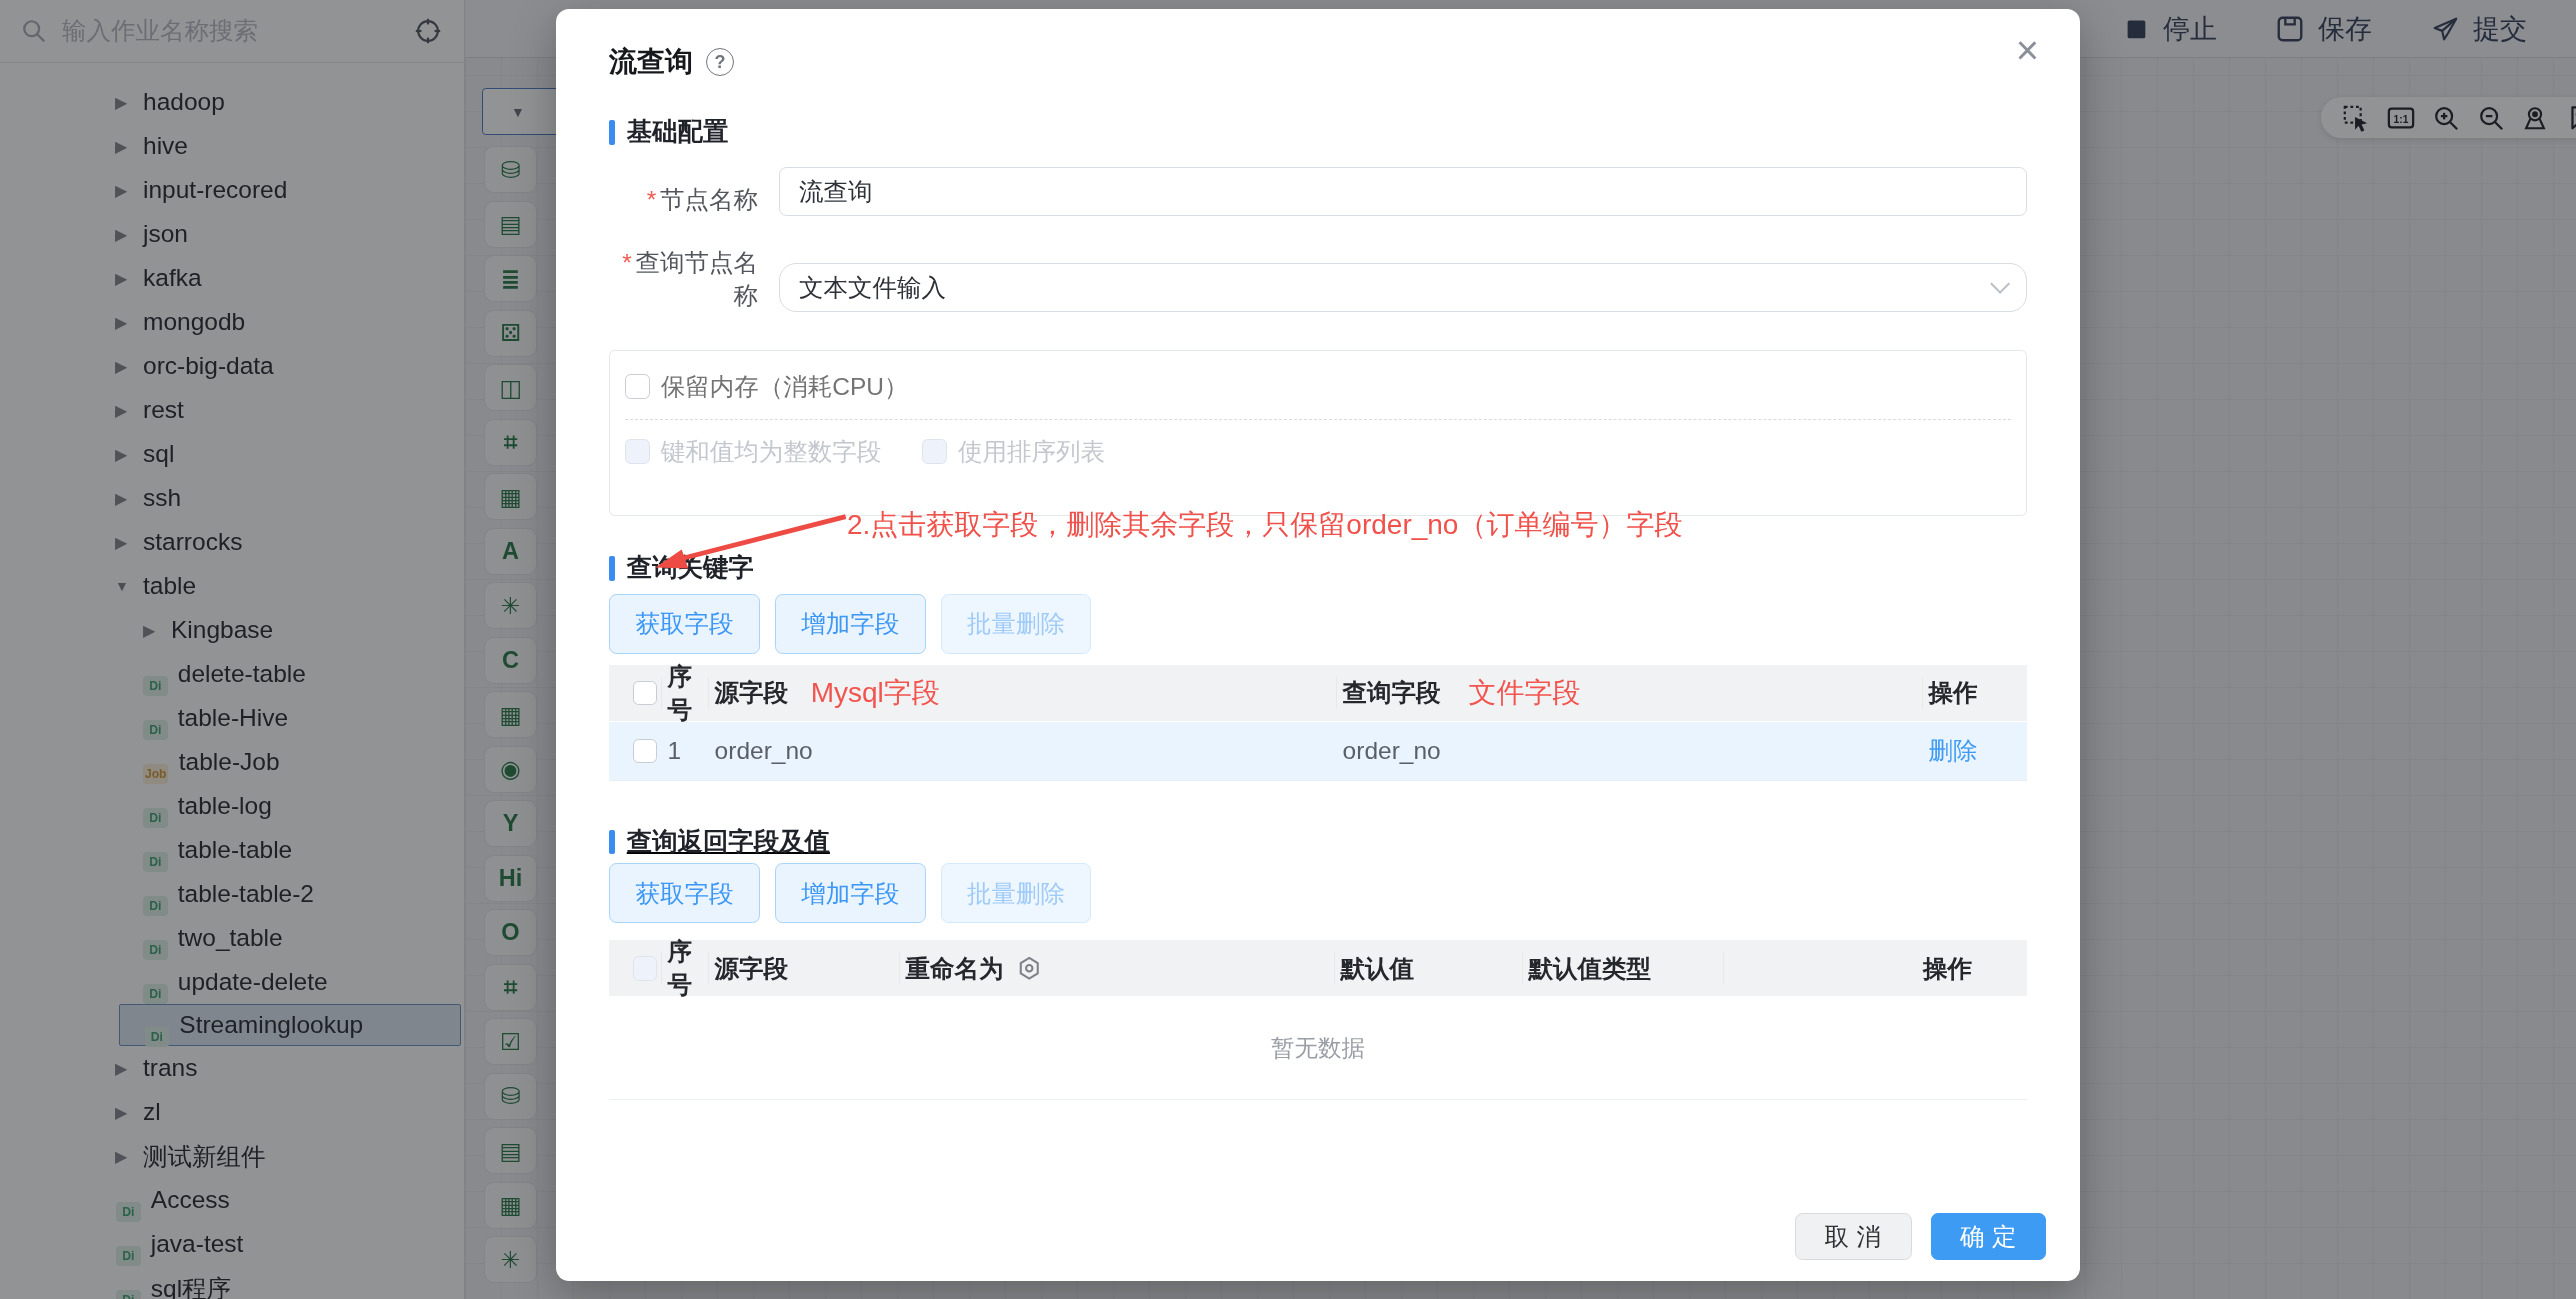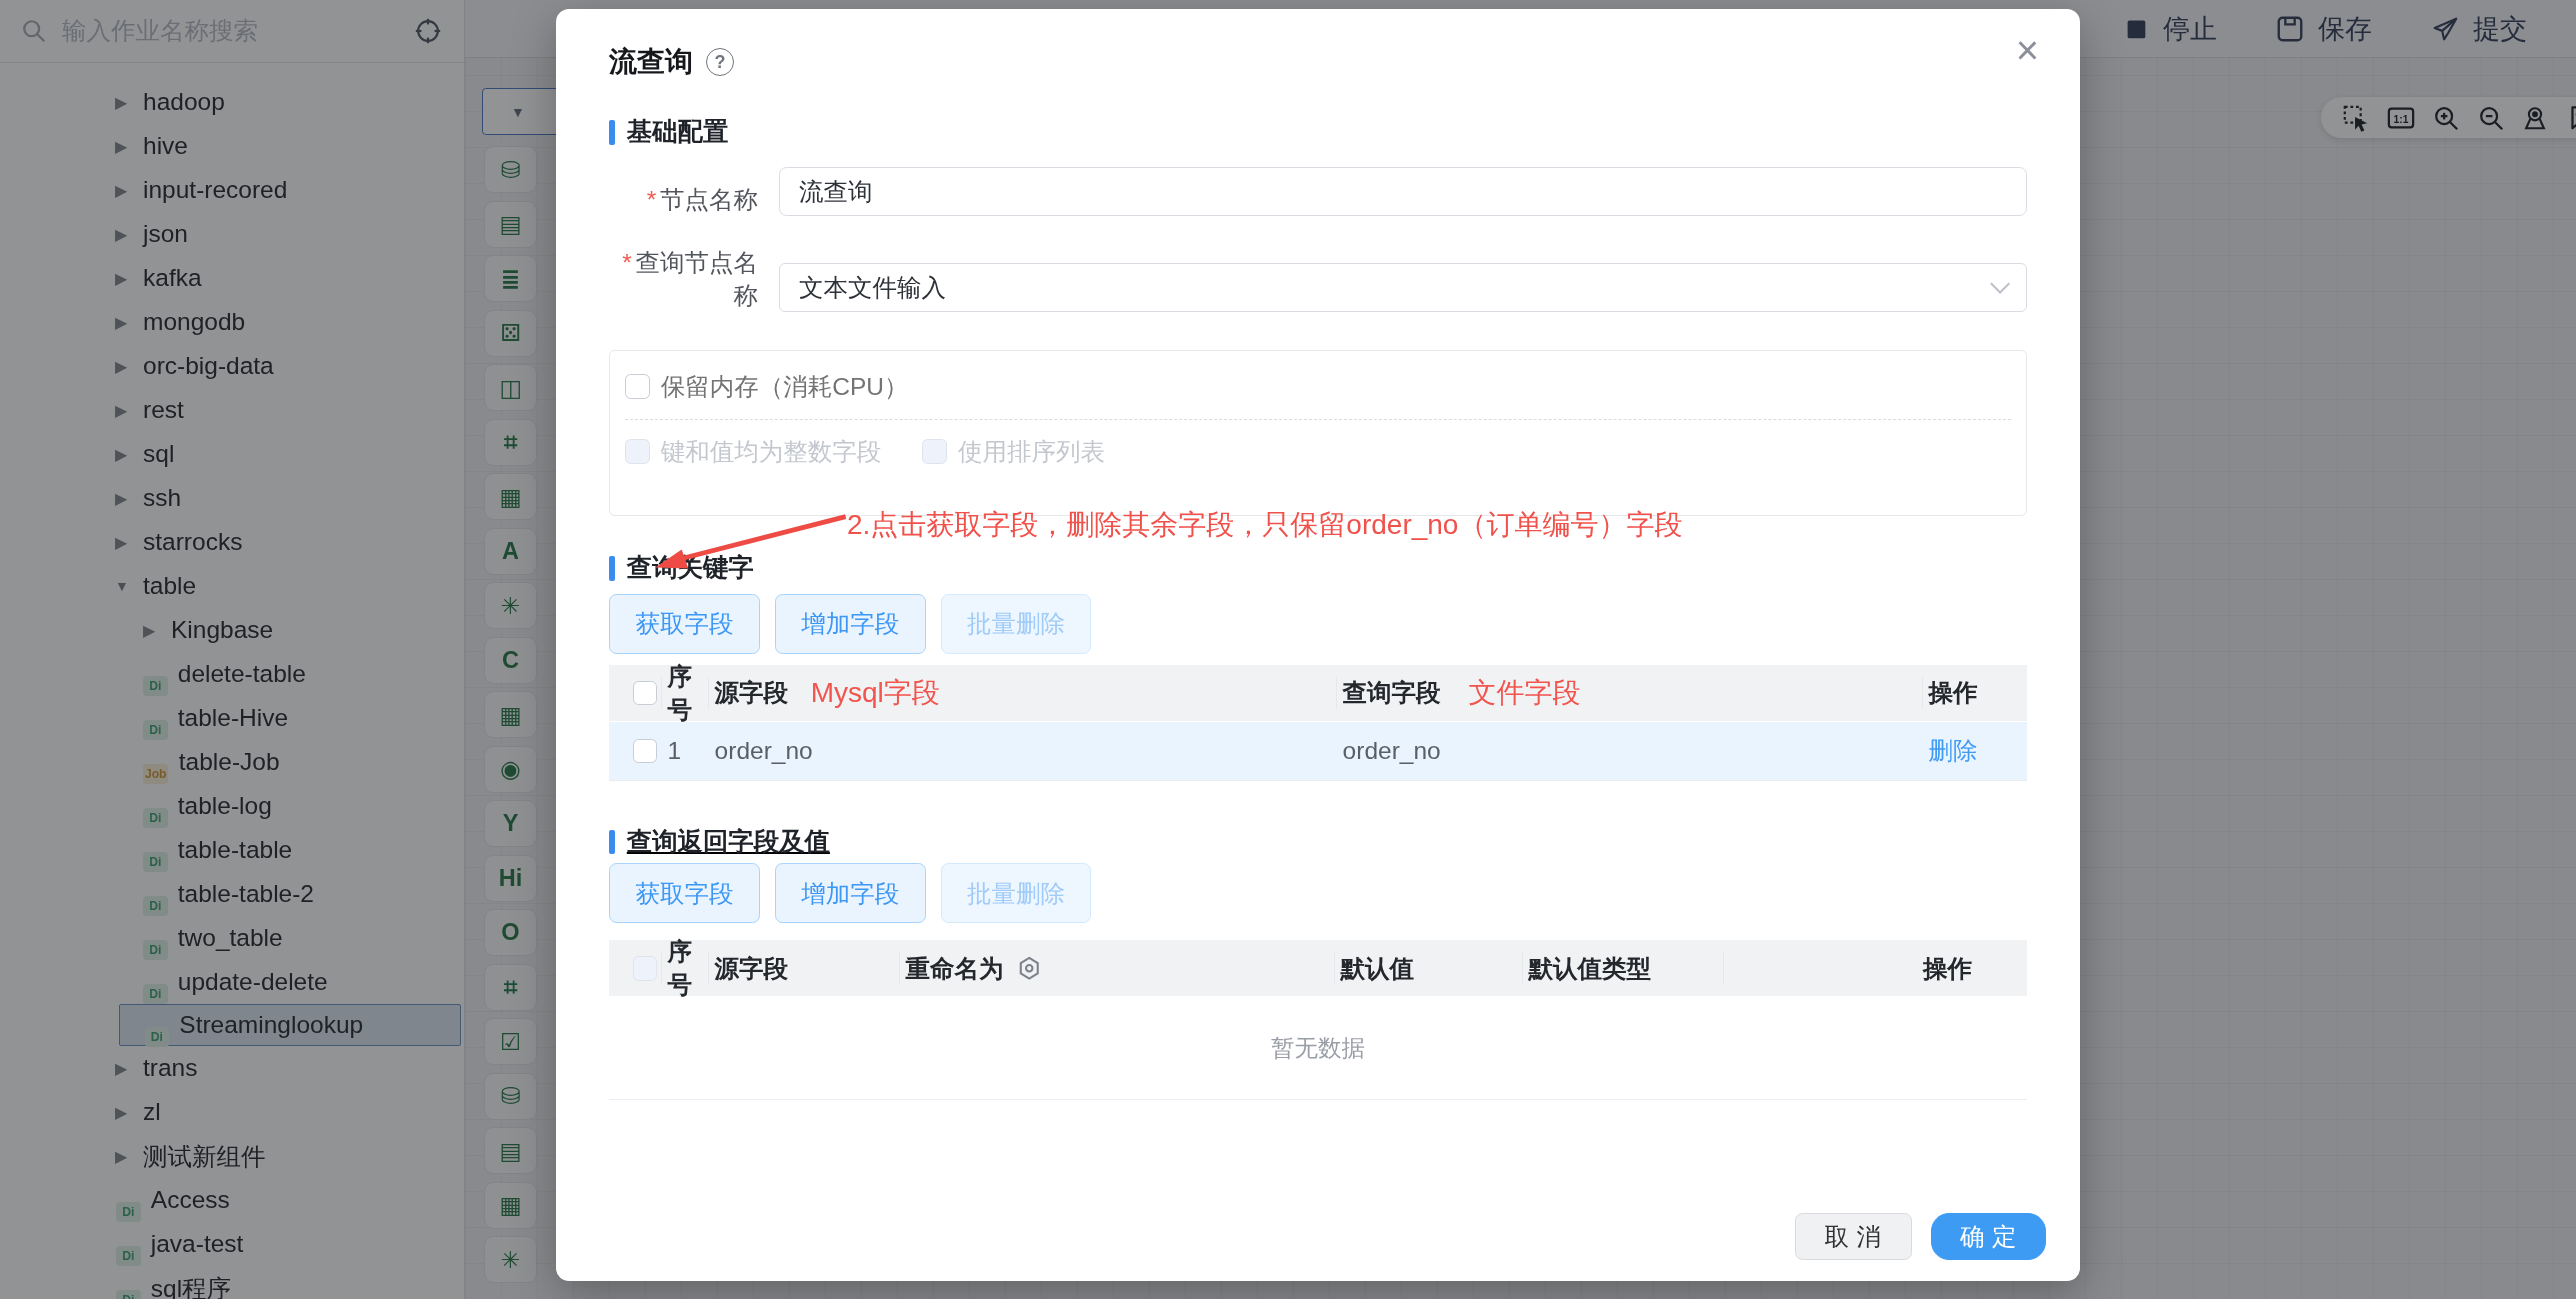--- a/index.html
+++ b/index.html
@@ -72,21 +72,21 @@
   .sec1{margin-top:109px;}
   .sec2{margin-top:38px;}
   .sec3{margin-top:47px;text-decoration:underline;}
 
   .frow{display:flex;align-items:flex-end;margin-top:21px;}
   .frow2{margin-top:30px;}
   .flabel{width:149px;flex:none;text-align:right;margin-right:21px;font-size:24.5px;color:#52565c;}
   .star{color:#f05b50;margin-right:3.8px;}
   .finput{flex:1;height:49px;border:0.9px solid #d9dce3;border-radius:7.5px;padding:0 19px;font-size:24.5px;
     color:#2d3138;box-sizing:border-box;font-family:inherit;outline:none;background:#fff;}
-  .fselect{flex:1;height:49px;border:0.9px solid #d9dce3;border-radius:6px;padding:0 19px;font-size:24.5px;
+  .fselect{flex:1;height:49px;border:0.9px solid #d9dce3;border-radius:17px;padding:0 19px;font-size:24.5px;
     color:#2d3138;box-sizing:border-box;display:flex;align-items:center;justify-content:space-between;cursor:pointer;background:#fff;}
   .chev{width:12.2px;height:12.2px;border-right:2.4px solid #b9bec7;border-bottom:2.4px solid #b9bec7;
     transform:rotate(45deg);margin-top:-7.5px;flex:none;}
 
   .membox{margin-top:38px;height:166px;border:0.9px solid #e4e7ec;border-radius:5.6px;box-sizing:border-box;
     padding:19px 15px 0 15px;}
   .cbrow{display:flex;align-items:center;height:32px;}
   .cb{width:24.5px;height:24.5px;border:1.4px solid #c8ccd4;border-radius:5.6px;background:#fff;box-sizing:border-box;
     flex:none;cursor:pointer;}
   .cb.dis{background:#eef3fb;border-color:#dfe4ec;cursor:default;}
@@ -129,21 +129,21 @@
 
   .anno{position:absolute;display:flex;align-items:center;z-index:5;}
   .a1{left:399px;top:241px;gap:22.6px;}
   .redtext{color:#f0514b;font-size:28px;font-weight:500;white-space:nowrap;}
   .a2text{position:absolute;left:291px;top:497px;}
   .arrow2{position:absolute;left:88px;top:500px;}
 
   .m-footer{position:absolute;right:34px;bottom:21px;display:flex;gap:19px;}
   .btn-cancel{height:47px;padding:0 22.6px 0 28px;background:#f0f1f2;border:0.9px solid #d8dadd;border-radius:7.5px;
     font-size:24.5px;color:#303135;letter-spacing:7.5px;font-family:inherit;cursor:pointer;}
-  .btn-confirm{height:47px;padding:0 21px 0 28px;background:#3d9bf3;border:0.9px solid #3d9bf3;border-radius:18px;
+  .btn-confirm{height:47px;padding:0 21px 0 28px;background:#3d9bf3;border:0.9px solid #3d9bf3;border-radius:7px;
     font-size:24.5px;color:#fff;letter-spacing:7.5px;font-family:inherit;cursor:pointer;}
 </style>
 </head>
 <body>
 
 <div class="stage">
 
   <div class="canvas">
     <div class="canvas-grid"></div>
     <div class="topbar">

